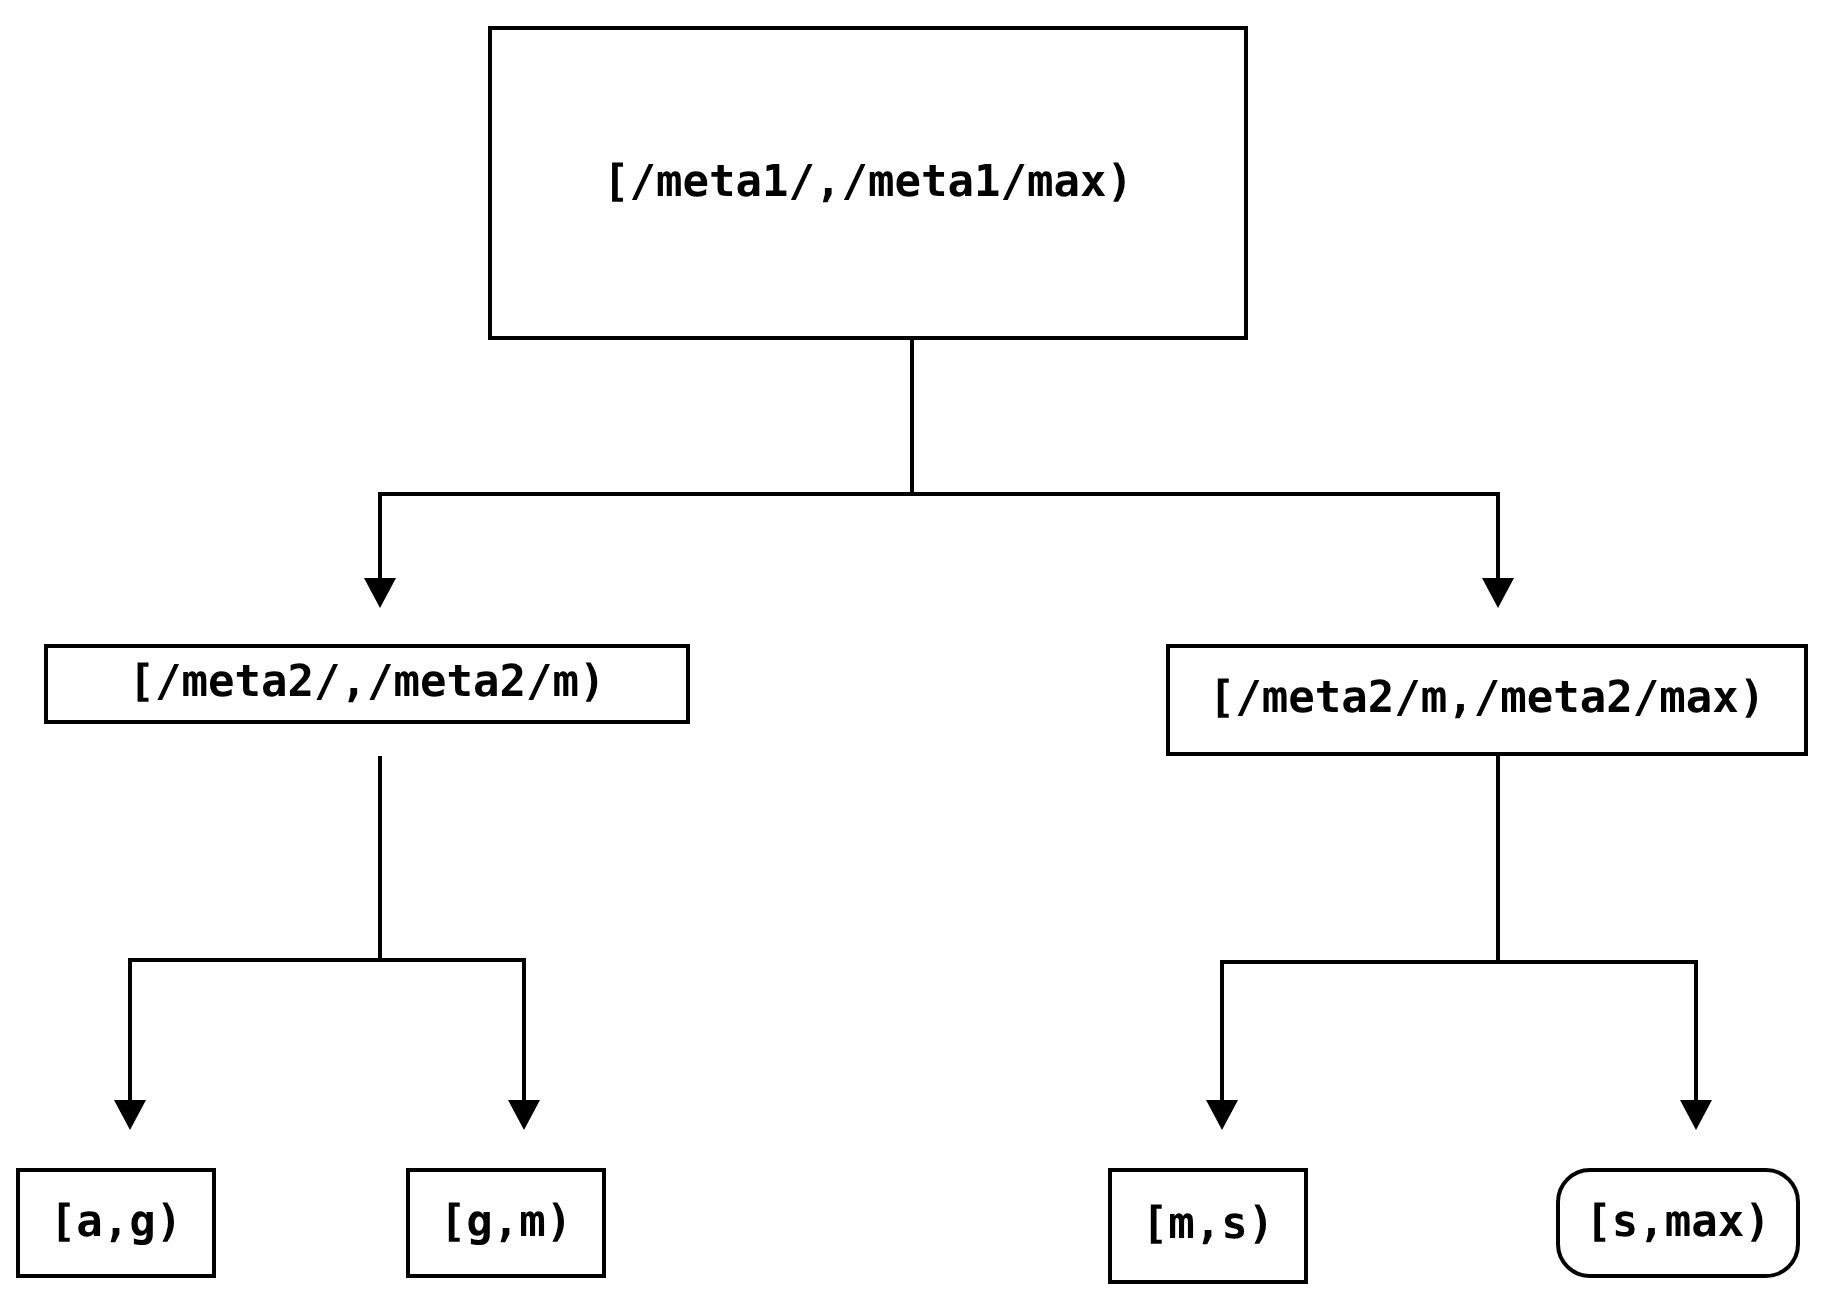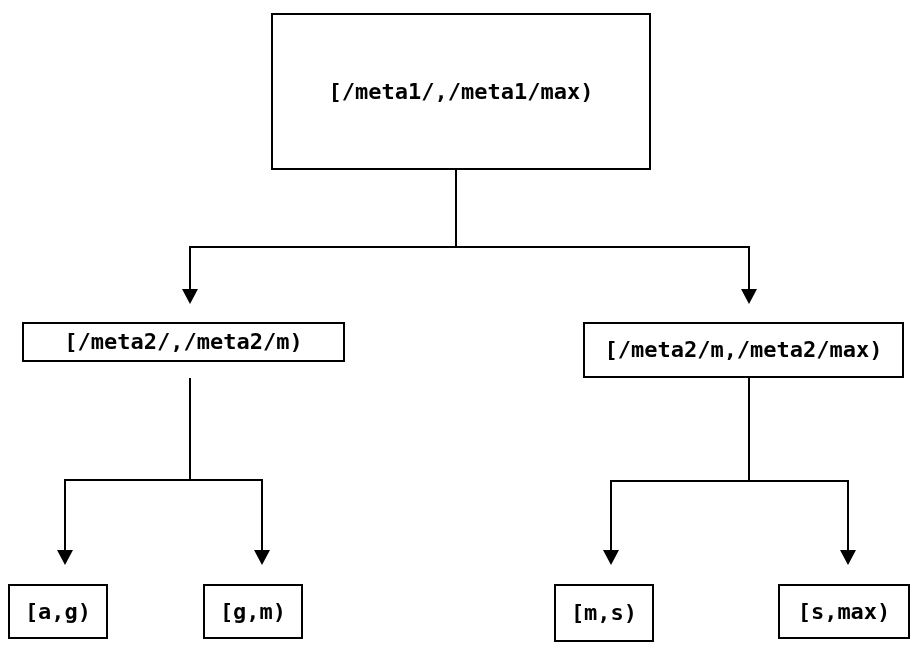--- a/index.html
+++ b/index.html
@@ -29,27 +29,27 @@
     background: #ffffff;
     display: flex;
     align-items: center;
     justify-content: center;
     color: #000000;
     font-weight: bold;
     font-size: 22px;
     line-height: 1;
     white-space: nowrap;
   }
-  .node-root     { left: 271px; top: 13px;  width: 380px; height: 157px; }
+  .node-root     { left: 244px; top: 13px;  width: 380px; height: 157px; }
   .node-mid-l    { left: 22px;  top: 322px; width: 323px; height: 40px;  }
   .node-mid-r    { left: 583px; top: 322px; width: 321px; height: 56px;  }
   .node-leaf-ag  { left: 8px;   top: 584px; width: 100px; height: 55px;  }
   .node-leaf-gm  { left: 203px; top: 584px; width: 100px; height: 55px; text-align: center;  }
   .node-leaf-ms  { left: 554px; top: 584px; width: 100px; height: 58px;  }
-  .node-leaf-smax{ left: 778px; top: 584px; width: 132px; height: 55px;  }
+  .node-leaf-smax{ left: 778px; top: 584px; width: 122px; height: 55px; border-radius: 17px;  }
   .edge-line {
     stroke: #000000;
     stroke-width: 2;
     fill: none;
   }
   .edge-arrowhead {
     fill: #000000;
     stroke: none;
   }
 </style>

